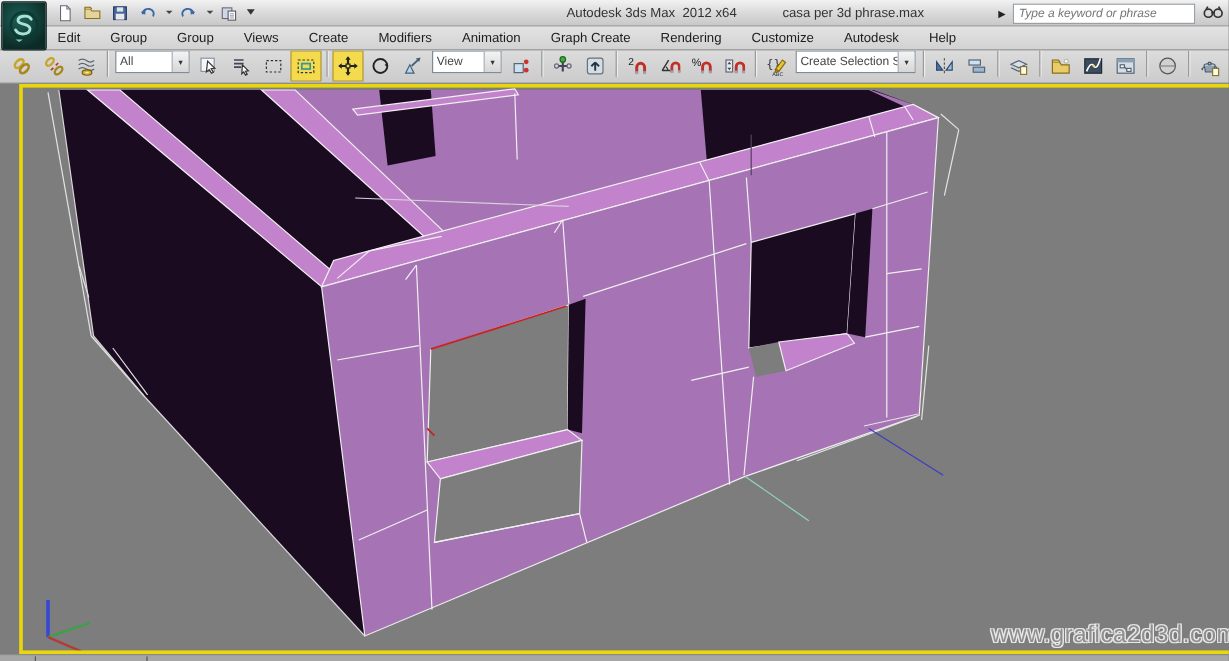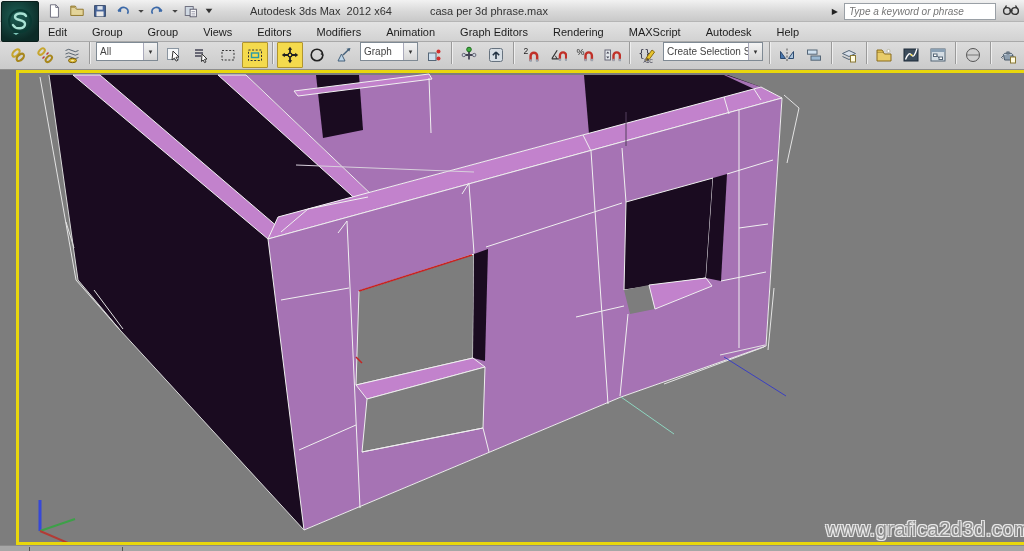--- a/index.html
+++ b/index.html
@@ -8,21 +8,21 @@
   
   #titlebar{position:absolute;left:0;top:0;width:1024px;height:22px;
     background:linear-gradient(#f2f2f2,#d8d8d8 55%,#c9c9c9);border-bottom:1px solid #b5b5b5;box-sizing:border-box;}
   #logo-btn{position:absolute;left:1px;top:1px;width:38px;height:41px;z-index:30;
     background:radial-gradient(circle at 40% 35%,#1d5f55,#0c2b27 75%);
     border:1px solid #0a1f1c;border-radius:2px;box-sizing:border-box;display:flex;align-items:center;justify-content:center;}
   #qat{position:absolute;left:44px;top:0;height:22px;display:flex;align-items:center;gap:3px;}
   .qat-ic{width:20px;height:18px;display:flex;align-items:center;justify-content:center;border-radius:2px;}
   .qat-arrow{font-size:7px;color:#444;width:8px;text-align:center;}
   #title-center{position:absolute;left:250px;top:0;width:520px;height:22px;display:flex;
-     align-items:center;justify-content:flex-start;gap:38px;font-size:11px;color:#333;white-space:pre;}
+     align-items:center;justify-content:flex-end;gap:38px;font-size:11px;color:#333;white-space:pre;}
   #search-zone{position:absolute;right:4px;top:0;height:22px;display:flex;align-items:center;gap:6px;}
   #search-tri{font-size:8px;color:#222;}
   #search-input{width:142px;height:15px;border:1px solid #9aa0a6;background:#fff;
      font-family:"Liberation Sans",sans-serif;font-size:10px;font-style:italic;color:#777;padding:0 4px;}
   
   #menubar{position:absolute;left:0;top:22px;width:1024px;height:20px;
     background:linear-gradient(#e3e3e3,#d2d2d2);border-bottom:1px solid #a9a9a9;box-sizing:border-box;
     display:flex;align-items:center;gap:25px;padding-left:48px;}
   .menu-item{font-size:11px;color:#1c1c1c;}
   
@@ -123,26 +123,26 @@
     <path d="M21 10c-2-4-11-3-11 1s10 2 10 7-9 6-12 1" fill="none" stroke="#a9e2d4" stroke-width="2.4" stroke-linecap="round"></path>
     <path d="M8 27l3 2 3-2" fill="#7fc8bb"></path>
   </svg>
 </div>
 
 <div id="menubar">
     <span class="menu-item">Edit</span>
     <span class="menu-item">Group</span>
     <span class="menu-item">Group</span>
     <span class="menu-item">Views</span>
-    <span class="menu-item">Editors</span>
+    <span class="menu-item">Create</span>
     <span class="menu-item">Modifiers</span>
     <span class="menu-item">Animation</span>
-    <span class="menu-item">Graph Editors</span>
+    <span class="menu-item">Graph Create</span>
     <span class="menu-item">Rendering</span>
-    <span class="menu-item">MAXScript</span>
+    <span class="menu-item">Customize</span>
     <span class="menu-item">Autodesk</span>
     <span class="menu-item">Help</span>
   </div>
 
 <div id="toolbar">
     <span class="tb-ic">
       <svg width="18" height="18" viewBox="0 0 18 18">
         <ellipse cx="7" cy="7" rx="4.4" ry="2.6" transform="rotate(-45 7 7)" fill="none" stroke="#c7a62e" stroke-width="2.2"></ellipse>
         <ellipse cx="11.3" cy="11.3" rx="4.4" ry="2.6" transform="rotate(-45 11.3 11.3)" fill="none" stroke="#a8871d" stroke-width="2.2"></ellipse>
       </svg>
@@ -204,21 +204,21 @@
       </svg>
     </span>
     <span class="tb-ic">
       <svg width="18" height="18" viewBox="0 0 18 18">
         <path d="M3 15h7L6.5 8z" fill="#bcd4e8" stroke="#44607a"></path>
         <path d="M8 9L14.5 2.8" stroke="#44607a" stroke-width="1.5"></path>
         <path d="M15.5 2l-4 .8 2.8 2.8z" fill="#44607a"></path>
       </svg>
     </span>
     <div class="combo" style="width: 58px;">
-      <span class="val">Graph</span>
+      <span class="val">View</span>
       <span class="drop">▾</span>
     </div>
     <span class="tb-ic">
       <svg width="18" height="18" viewBox="0 0 18 18">
         <rect x="3.5" y="7" width="7.5" height="7.5" fill="#cfe0ef" stroke="#567"></rect>
         <circle cx="13.5" cy="5.5" r="2" fill="#d23030"></circle>
         <circle cx="13.5" cy="12.5" r="2" fill="#d23030"></circle>
       </svg>
     </span>
     <span class="tb-sep"></span>

